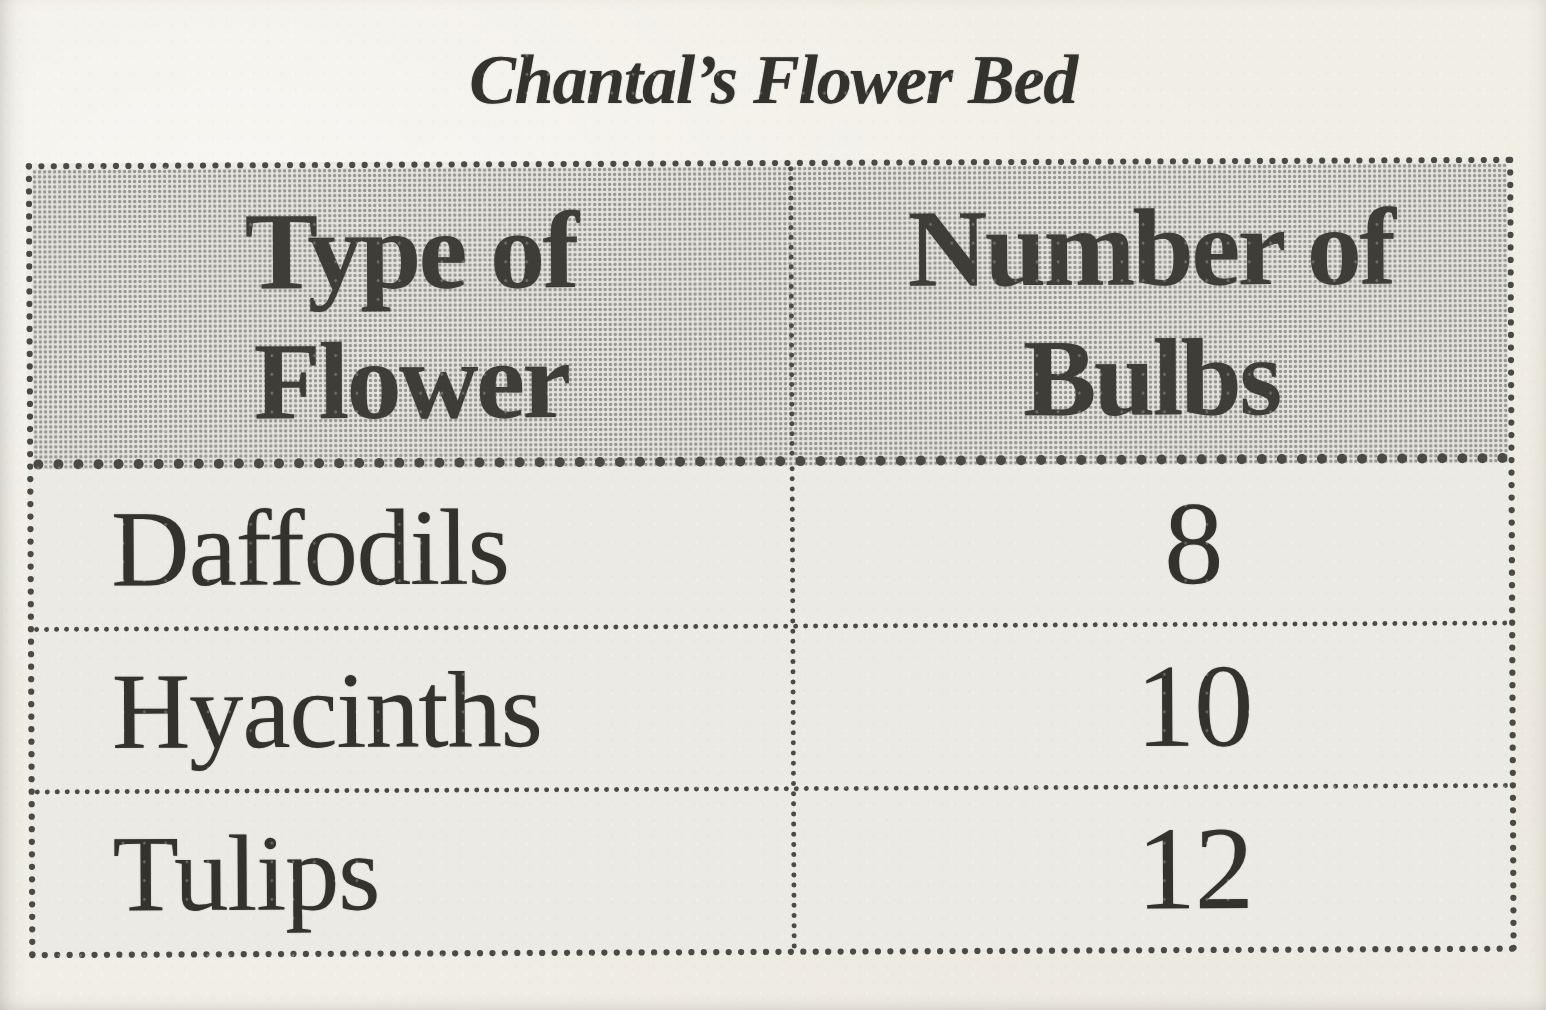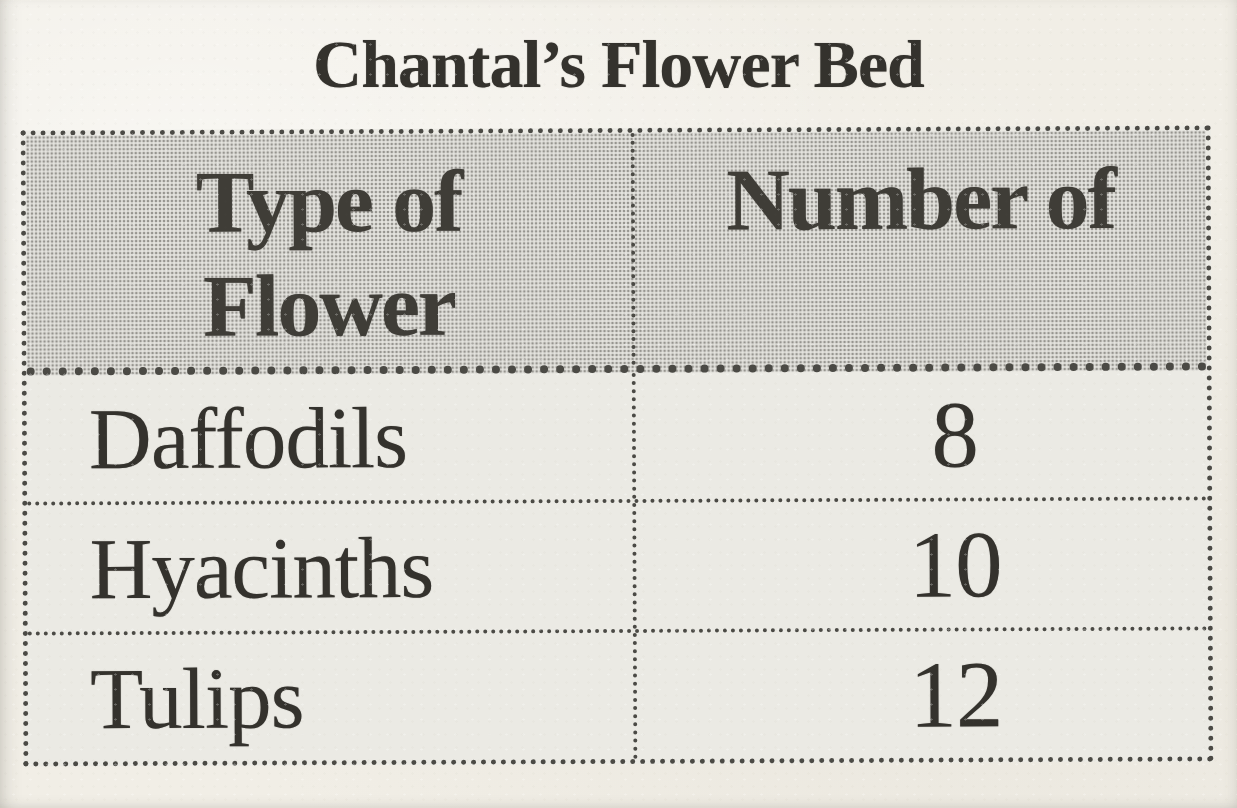--- a/index.html
+++ b/index.html
@@ -32,24 +32,25 @@
     content:"";position:absolute;inset:0;pointer-events:none;opacity:0.5;
     background-image:
       radial-gradient(rgba(120,115,100,0.06) 1px, transparent 1.4px),
       radial-gradient(rgba(255,255,255,0.5) 1px, transparent 1.4px);
     background-size:11px 13px, 17px 15px;
     background-position:0 0, 5px 7px;
   }
   .title{
     position:absolute;top:14px;left:0;width:100%;
     text-align:center;
-    font-size:68px;font-weight:bold;line-height:101px;
+    font-size:56px;font-weight:bold;line-height:101px;
     letter-spacing:-1px;
     color:var(--ink);
     text-shadow:0 0 1px rgba(40,38,32,0.45);
+    font-style:italic;
   }
   .flower-table{
     position:absolute;left:22px;top:128px;width:1190px;height:636px;
     box-sizing:border-box;
     border:5px dotted var(--border);
     background:var(--table_bg);
     display:flex;flex-direction:column;
     transform:rotate(-0.25deg);
   }
   .thead{
@@ -89,20 +90,21 @@
 
   <div class="flower-table">
 
     <div class="thead">
       <div class="th col1">
         <span>Type of</span>
         <span>Flower</span>
       </div>
       <div class="th col2">
         <span>Number of</span>
+        <span>Bulbs</span>
       </div>
     </div>
 
     <div class="tr">
       <div class="td td-flower col1">Daffodils</div>
       <div class="td td-bulbs col2">8</div>
     </div>
 
     <div class="tr">
       <div class="td td-flower col1">Hyacinths</div>

